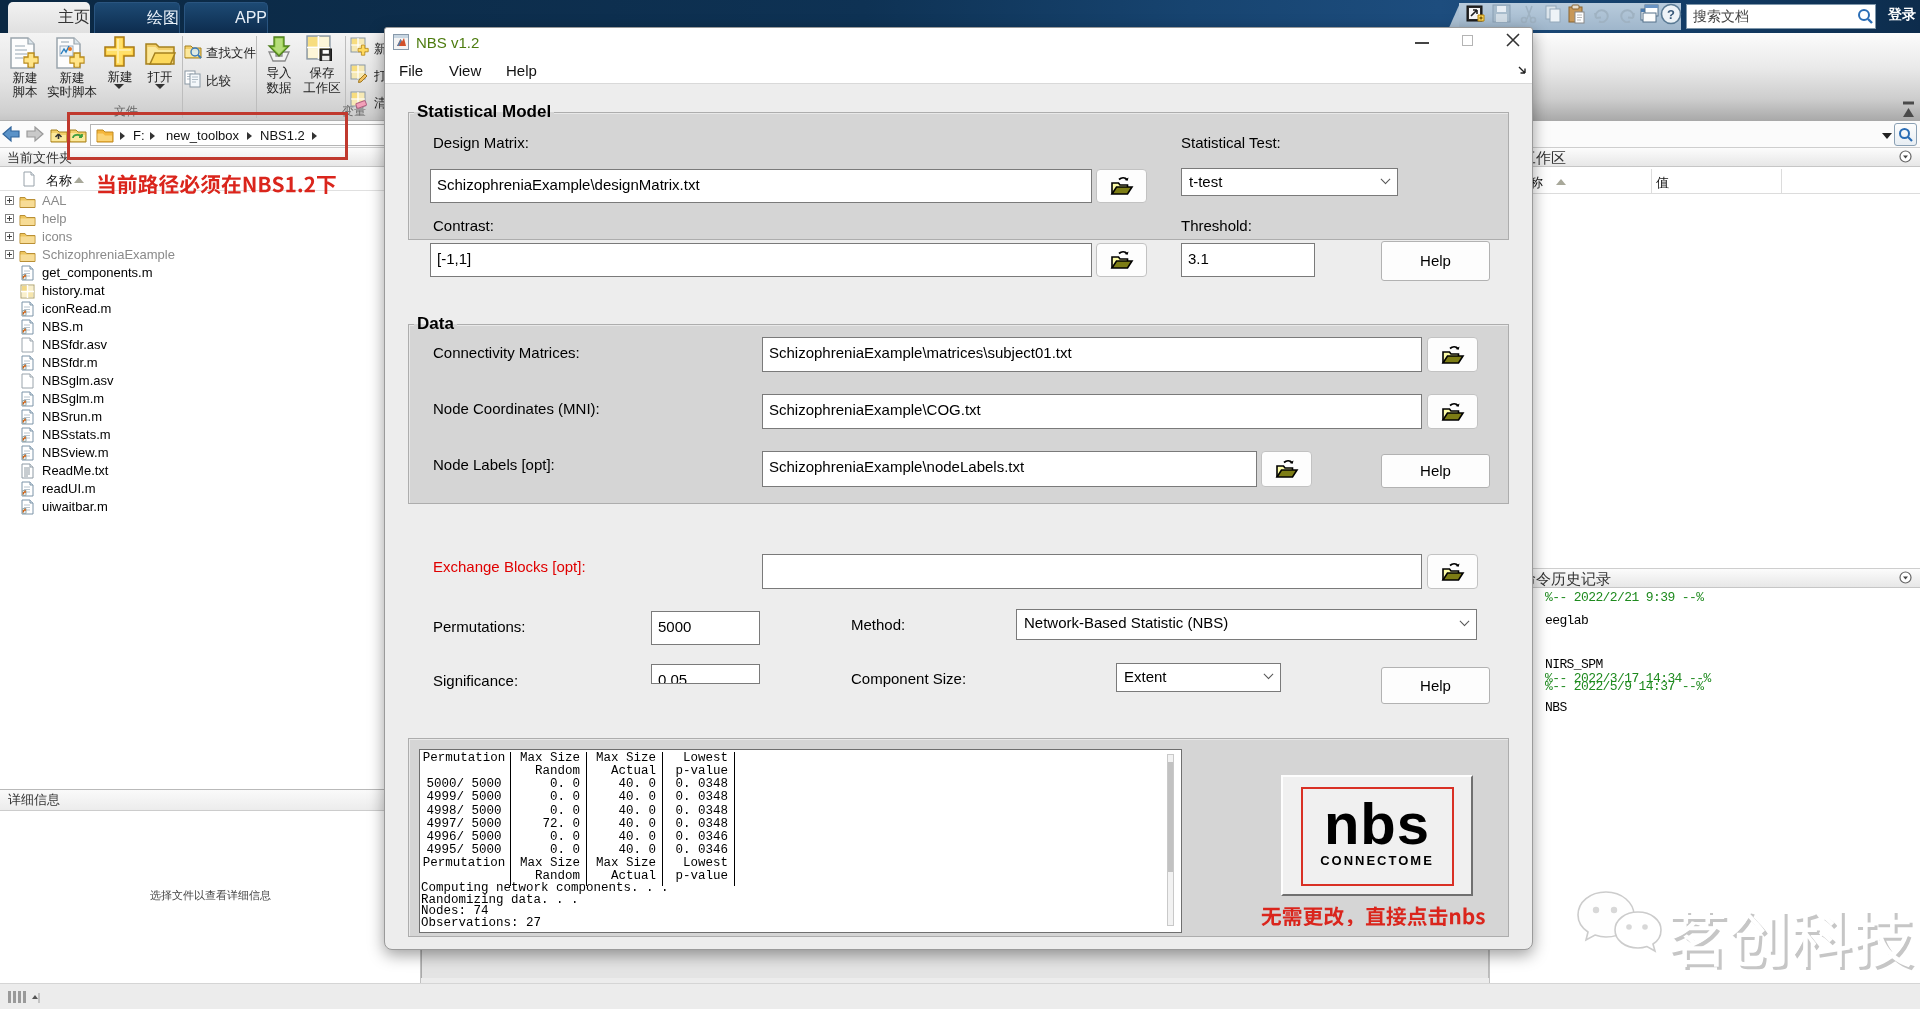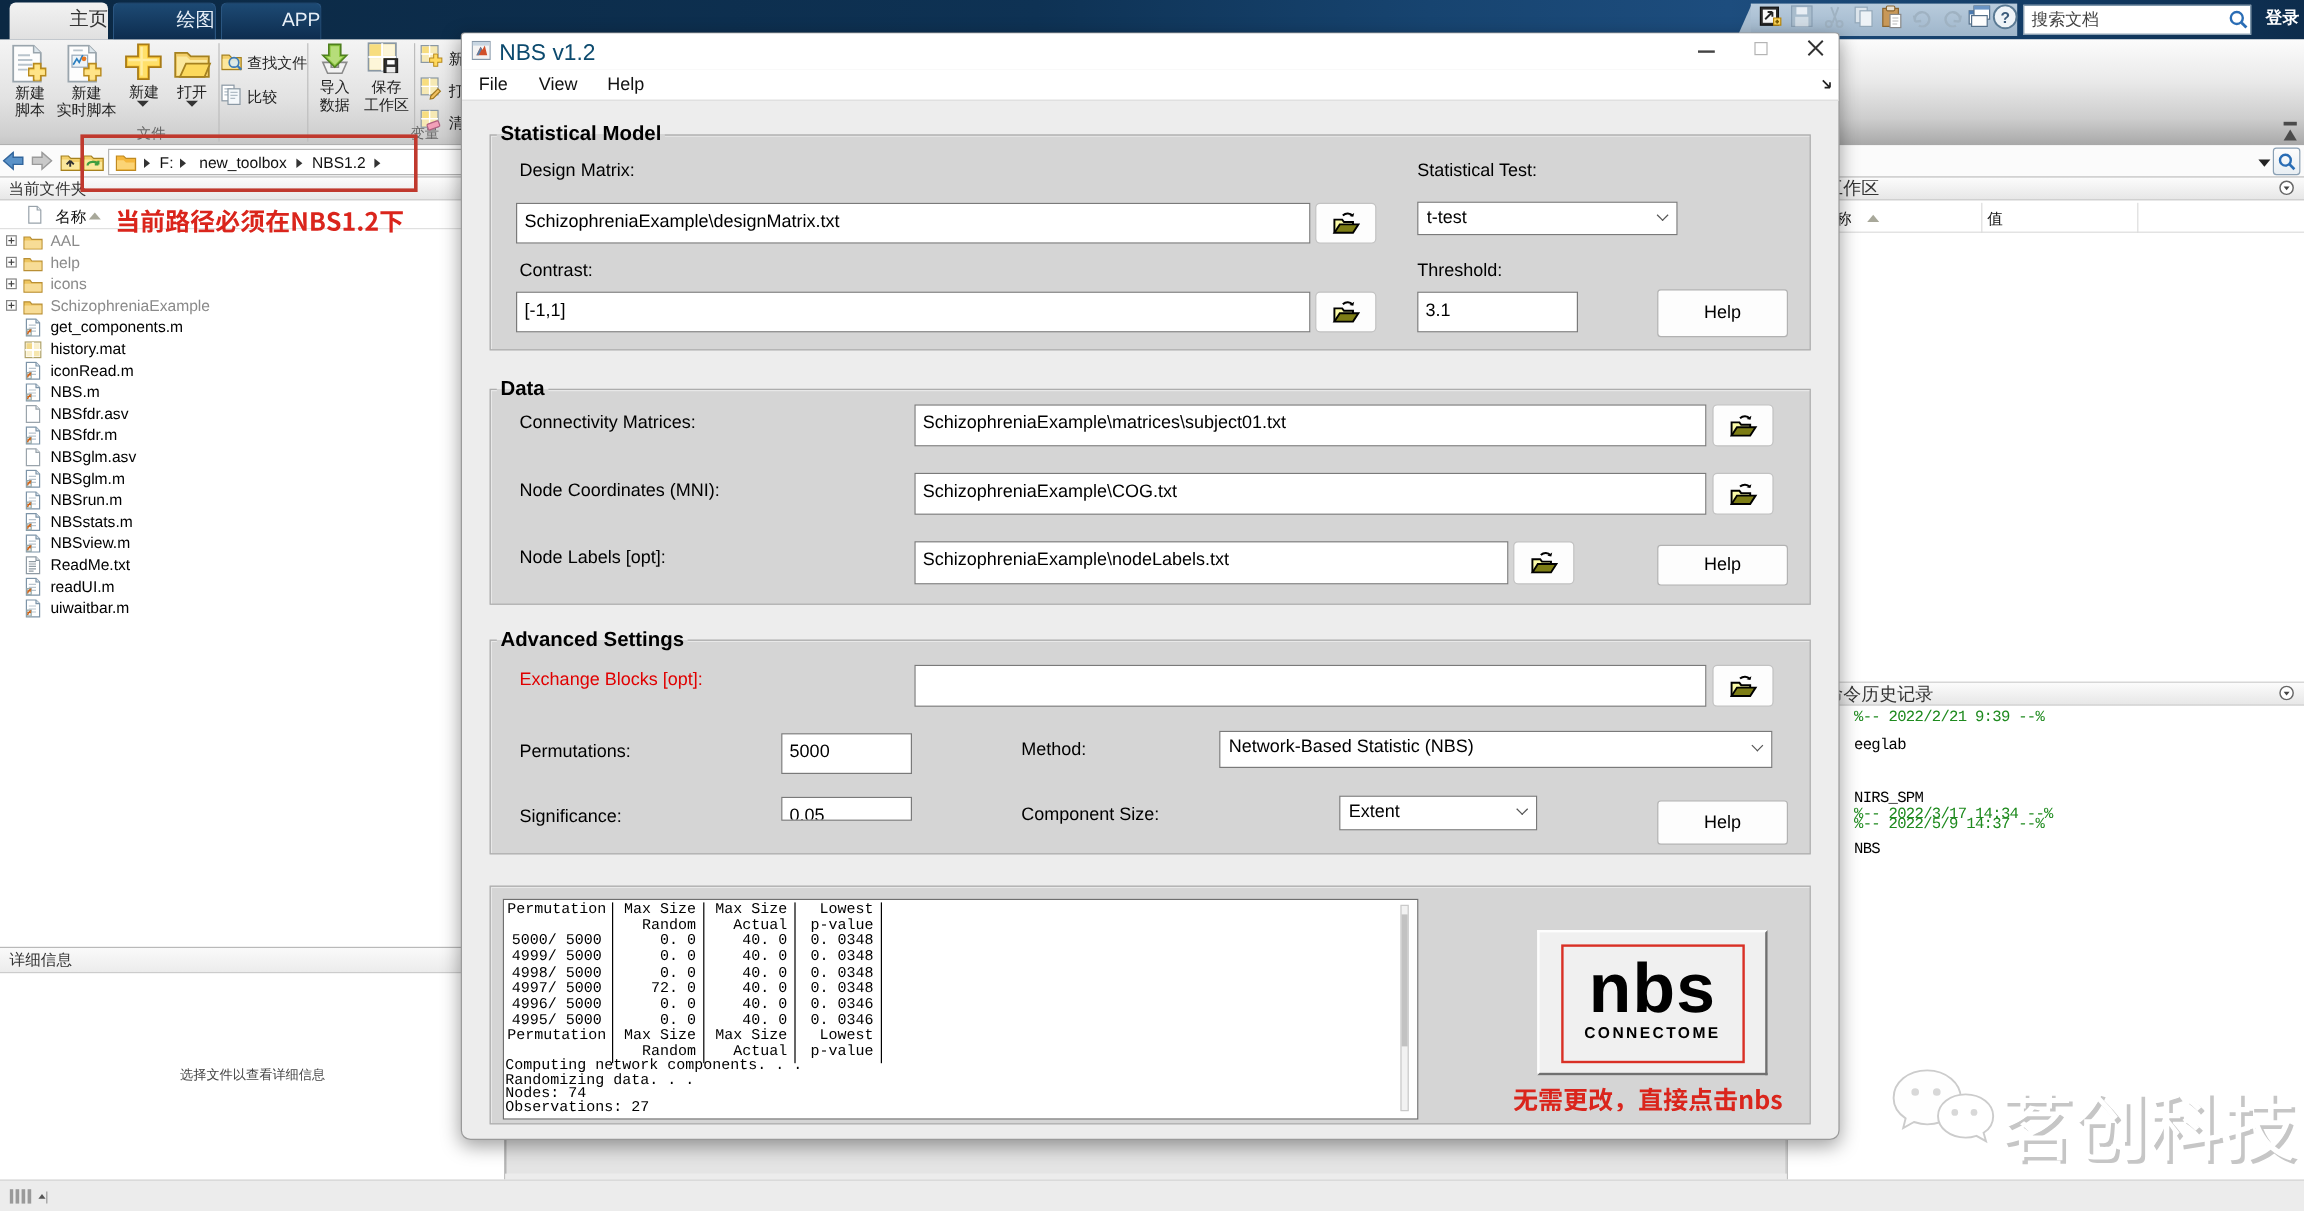--- a/index.html
+++ b/index.html
@@ -581,35 +581,35 @@
       </svg></div>
 
 <div id="dlg">
   <div id="dlgtitle"></div>
   <svg class="abs" style="top:6px;left:8px;" width="16" height="16" viewBox="0 0 16 16">
         <rect x="0.5" y="0.5" width="15" height="15" fill="#f4f4f4" stroke="#8899aa"></rect>
         <rect x="1" y="1" width="14" height="3" fill="#c8d6e2"></rect>
         <path d="M4 12 L7.5 5 L9 7.5 L11 4 L13 12 Z" fill="#d1502a"></path>
         <path d="M4 12 L7.5 5 L8.6 6.8 L6 12 Z" fill="#5b7fa6"></path>
       </svg>
-  <div style="position:absolute;top:6px;left:31px;font-size:19px;color:#0c4a6e;">NBS v1.2</div>
+  <div style="position:absolute;top:6px;left:31px;font-size:15px;color:#4d7c0f;">NBS v1.2</div>
   <div class="abs" style="top:14px;left:1030px;width:14px;height:2px;background:#444;"></div>
   <div class="abs" style="top:7px;left:1077px;width:11px;height:11px;border:1px solid #b4b4b4;"></div>
   <svg class="abs" style="top:5px;left:1121px;" width="14" height="14" viewBox="0 0 14 14">
         <path d="M1 1 L13 13 M13 1 L1 13" stroke="#333" stroke-width="1.6"></path>
       </svg>
   <div id="dlgmenu"></div>
   <div class="menu" style="left:14px;">File</div>
   <div class="menu" style="left:64px;">View</div>
   <div class="menu" style="left:121px;">Help</div>
   <svg class="abs" style="top:38px;left:1133px;" width="10" height="10" viewBox="0 0 10 10">
         <path d="M1 1 L7 7 M7 7 L7 2.5 M7 7 L2.5 7" stroke="#222" stroke-width="1.4" fill="none"></path>
       </svg>
 
-  <div class="dgroup" style="top:84px;height:180px;">
+  <div class="dgroup" style="top:84px;height:128px;">
     <div class="glabel">Statistical Model</div>
   </div>
   <div class="dlabel" style="left:48px;top:106px;">Design Matrix:</div>
   <div class="dfield" style="left:45px;top:141px;width:662px;height:34px;">
         <span>SchizophreniaExample\designMatrix.txt</span>
       </div>
   <div class="browse" style="left:711px;top:141px;height:34px;">
         <svg class="bfold" width="26" height="22" viewBox="0 0 26 22">
           <path d="M3 19 L3 8 h6.5 l1.5 2 h7.5 v2.5" fill="#fbfba8" stroke="#000" stroke-width="1.6"></path>
           <path d="M3 19 l4.5 -7 h15.5 l-4.5 7 z" fill="#7d7d15" stroke="#000" stroke-width="1.6"></path>
@@ -674,23 +674,20 @@
   <div class="browse" style="left:876px;top:423px;height:36px;">
         <svg class="bfold" width="26" height="22" viewBox="0 0 26 22">
           <path d="M3 19 L3 8 h6.5 l1.5 2 h7.5 v2.5" fill="#fbfba8" stroke="#000" stroke-width="1.6"></path>
           <path d="M3 19 l4.5 -7 h15.5 l-4.5 7 z" fill="#7d7d15" stroke="#000" stroke-width="1.6"></path>
           <path d="M10 4.5 c2.5 -2.2 6 -2.2 8.2 .3" stroke="#000" stroke-width="1.7" fill="none"></path>
           <path d="M19.5 2.5 l-0.8 3.2 -3.2 -0.6 z" fill="#000"></path>
         </svg>
       </div>
   <div class="helpbtn" style="left:996px;top:426px;height:34px;line-height:32px;">Help</div>
 
-  <div class="dgroup" style="top:505px;height:179px;">
-    <div class="glabel">Advanced Settings</div>
-  </div>
   <div class="dlabel" style="left:48px;top:530px;color:#e00000;">Exchange Blocks [opt]:</div>
   <div class="dfield" style="left:377px;top:526px;width:660px;height:35px;"></div>
   <div class="browse" style="left:1042px;top:526px;height:35px;">
         <svg class="bfold" width="26" height="22" viewBox="0 0 26 22">
           <path d="M3 19 L3 8 h6.5 l1.5 2 h7.5 v2.5" fill="#fbfba8" stroke="#000" stroke-width="1.6"></path>
           <path d="M3 19 l4.5 -7 h15.5 l-4.5 7 z" fill="#7d7d15" stroke="#000" stroke-width="1.6"></path>
           <path d="M10 4.5 c2.5 -2.2 6 -2.2 8.2 .3" stroke="#000" stroke-width="1.7" fill="none"></path>
           <path d="M19.5 2.5 l-0.8 3.2 -3.2 -0.6 z" fill="#000"></path>
         </svg>
       </div>

